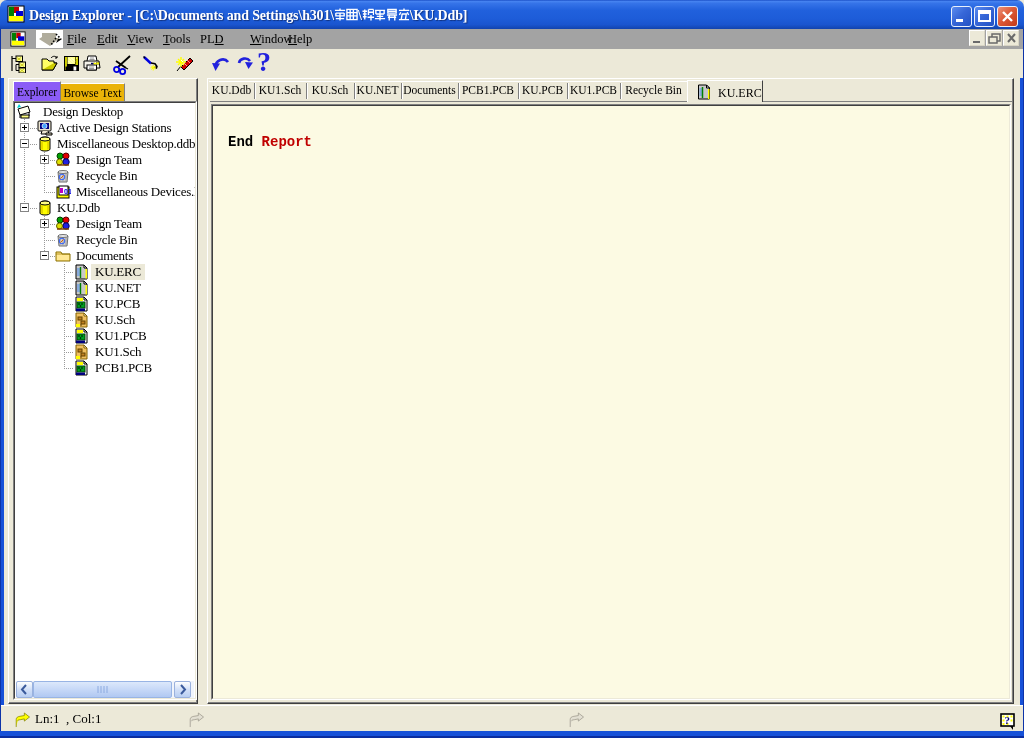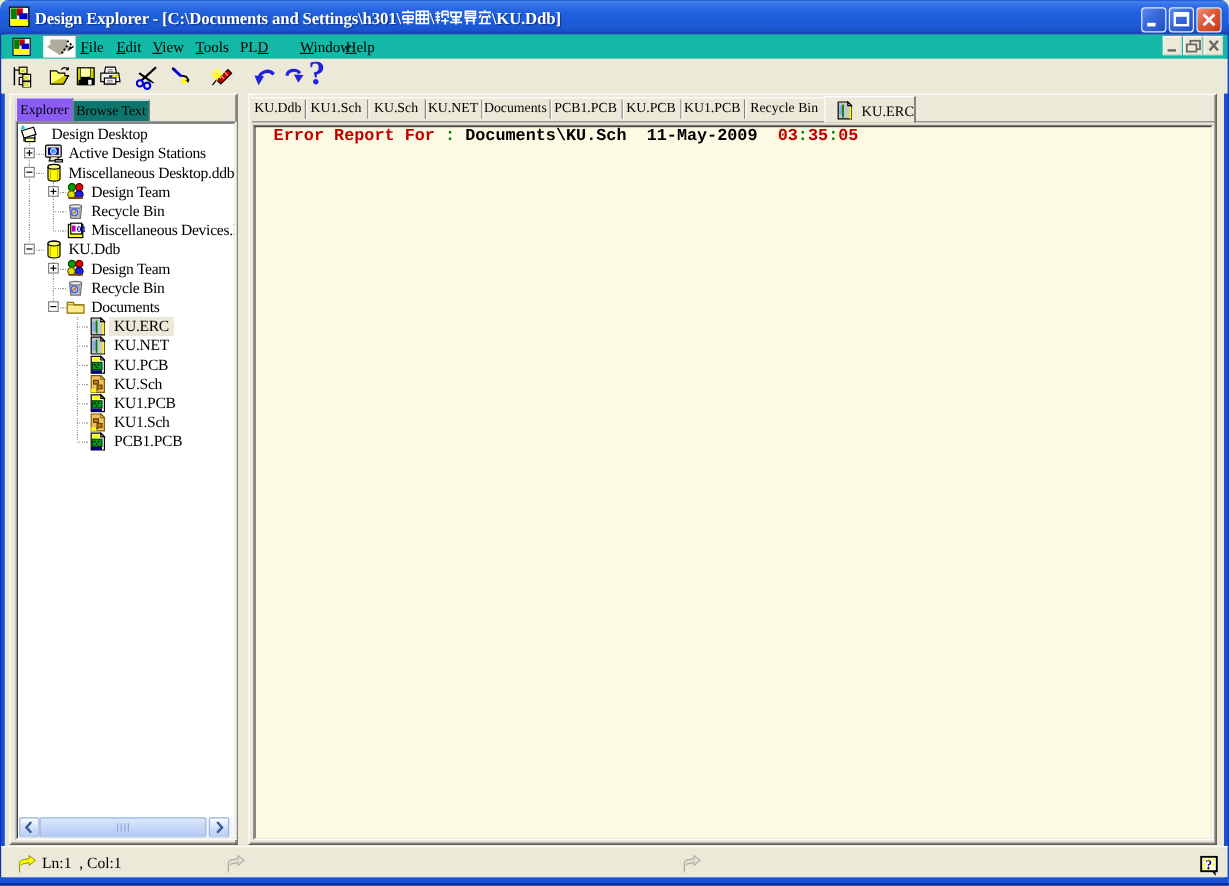--- a/index.html
+++ b/index.html
@@ -13,36 +13,36 @@
 #title{left:0;top:0;width:1024px;height:29px;border-radius:7px 7px 0 0;
 background:linear-gradient(180deg,#1b50c8 0%,#4582f0 5%,#3573e8 12%,#2161dd 35%,#1d5cd8 65%,#1a55cf 85%,#1243ad 100%);}
 #title .txt{position:absolute;left:29px;top:7px;color:#fff;font-weight:bold;font-size:14px;letter-spacing:-0.15px;text-shadow:1px 1px 1px #10317e;white-space:nowrap;font-family:"Liberation Serif",serif;}
 .fk{display:inline-block;position:relative;top:1px;margin:0 0px;}
 
 .xpb{top:6px;width:21px;height:21px;border-radius:3px;border:1px solid #e8f0fc;box-sizing:border-box;}
 #bmin{left:951px;background:linear-gradient(135deg,#5b8cf0 0%,#3767d8 45%,#2251c4 100%);}
 #bmax{left:974px;background:linear-gradient(135deg,#5b8cf0 0%,#3767d8 45%,#2251c4 100%);}
 #bcls{left:997px;background:linear-gradient(135deg,#ed9279 0%,#dd5a38 45%,#c23a17 100%);}
 
-#menubar{left:1px;top:29px;width:1022px;height:20px;background:#14b8a6;}
+#menubar{left:1px;top:29px;width:1022px;height:20px;background:#a3a3a3;}
 .mi{position:absolute;top:3px;font-size:12.5px;color:#000;white-space:pre;}
 .mi u{text-decoration:underline;}
 
 .mdib{top:1px;width:16px;height:16px;background:#ece9d8;border:1px solid #d8d4c4;border-top-color:#fff;border-left-color:#fff;}
 
 #toolbar{left:1px;top:49px;width:1022px;height:29px;background:#ece9d8;}
 .tbi{position:absolute;top:55px;}
 
 .raised{border-top:1px solid #fff;border-left:1px solid #fff;border-right:1px solid #404040;border-bottom:1px solid #404040;background:#ece9d8;box-shadow:inset -1px -1px 0 #808080;}
 #lpanel{left:8px;top:78px;width:190px;height:626px;}
 #mpanel{left:207px;top:78px;width:807px;height:626px;}
 
 .tab{position:absolute;box-sizing:border-box;font-size:13px;color:#000;text-align:center;}
 #ltab1{left:4px;top:2px;width:48px;height:20px;background:#8b5cf6;border-left:1px solid #fff;border-top:1px solid #fff;border-right:1px solid #808080;z-index:3;font-size:11.5px;padding-top:4px;}
-#ltab2{left:52px;top:4px;width:64px;height:18px;background:#0f766e;border-top:1px solid #fff;border-right:1px solid #808080;font-size:11.5px;padding-top:3px;}
+#ltab2{left:52px;top:4px;width:64px;height:18px;background:#eab308;border-top:1px solid #fff;border-right:1px solid #808080;font-size:11.5px;padding-top:3px;}
 
 #treebox{position:absolute;left:4px;top:22px;width:184px;height:599px;border-top:1px solid #808080;border-left:1px solid #808080;border-right:1px solid #fff;border-bottom:1px solid #fff;background:#fff;}
 #treeboxin{position:absolute;left:0;top:0;width:182px;height:597px;border-top:1px solid #404040;border-left:1px solid #404040;border-right:1px solid #ece9d8;border-bottom:1px solid #ece9d8;background:#fff;overflow:hidden;}
 .trow{position:absolute;height:16px;font-size:13px;letter-spacing:-0.25px;color:#000;white-space:nowrap;}
 .tico{position:absolute;width:16px;height:16px;}
 .eb{position:absolute;width:9px;height:9px;background:#fff;border:1px solid #848484;}
 .eb i{position:absolute;left:1px;top:3px;width:5px;height:1px;background:#000;}
 .eb.plus b{position:absolute;left:3px;top:1px;width:1px;height:5px;background:#000;}
 .dotv{position:absolute;width:1px;background-image:repeating-linear-gradient(180deg,#9a9a9a 0 1px,transparent 1px 2px);}
 .doth{position:absolute;height:1px;background-image:repeating-linear-gradient(90deg,#9a9a9a 0 1px,transparent 1px 2px);}
@@ -470,23 +470,23 @@
         <path d="M11,1 L11,4 L14,4 Z" fill="#fff" stroke="#000"></path>
         <rect x="12.5" y="5" width="1.5" height="10" fill="#ffff00"></rect>
         <rect x="4" y="4" width="3" height="8" fill="#88aadd"></rect>
         <path d="M7,3 V14" stroke="#008000" stroke-width="1.5"></path>
       </svg>
       <div class="t">KU.ERC</div>
     </div>
     <div id="content">
         <div id="contentin">
       <div id="report">
-            <div class="rl"><span class="red">Error Report For</span> <span class="grn">:</span> Documents\KU.Sch  11-May-2009  <span class="red">03</span><span class="grn">:</span><span class="red">35</span><span class="grn">:</span><span class="red">05</span></div>
             <div class="rl">&nbsp;</div>
             <div class="rl">&nbsp;</div>
+            <div class="rl">End <span class="red">Report</span></div>
           </div>
     </div>
       </div>
   </div>
 
   <div class="abs" id="status">
     <svg class="abs" style="left:13px;top:6px" width="17" height="16" viewBox="0 0 23 21">
       <path d="M3,20 L3,10 C3,7 5,6 8,5.5 L14,4.5 L14,1 L21,6.5 L14,12 L14,9 L9,10 C6,10.5 5,10.5 5,12" fill="#ffff00" stroke="#808000"></path>
     </svg>
     <div class="txt" style="left:34px">Ln:1</div>

